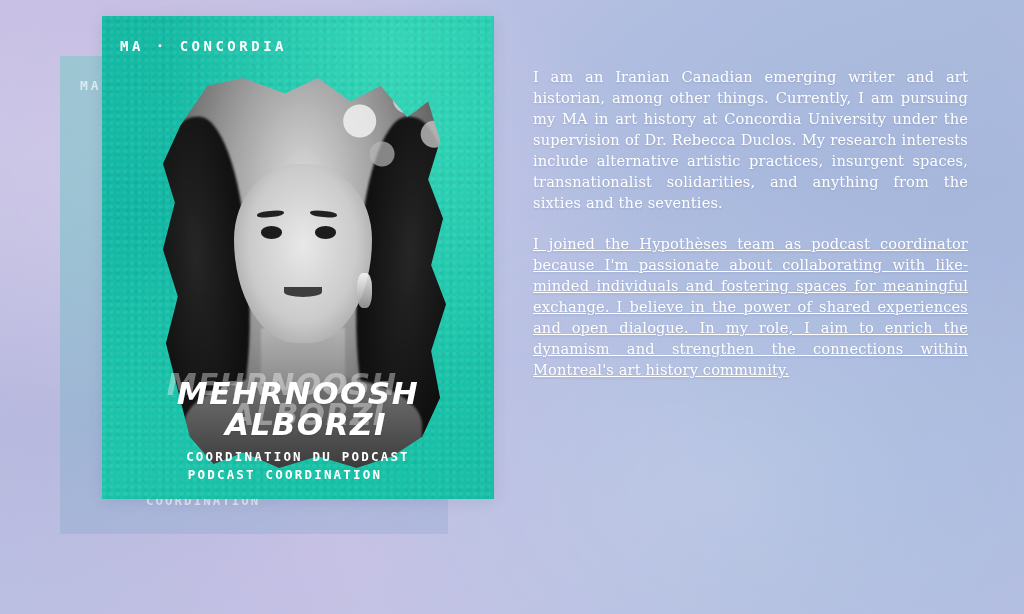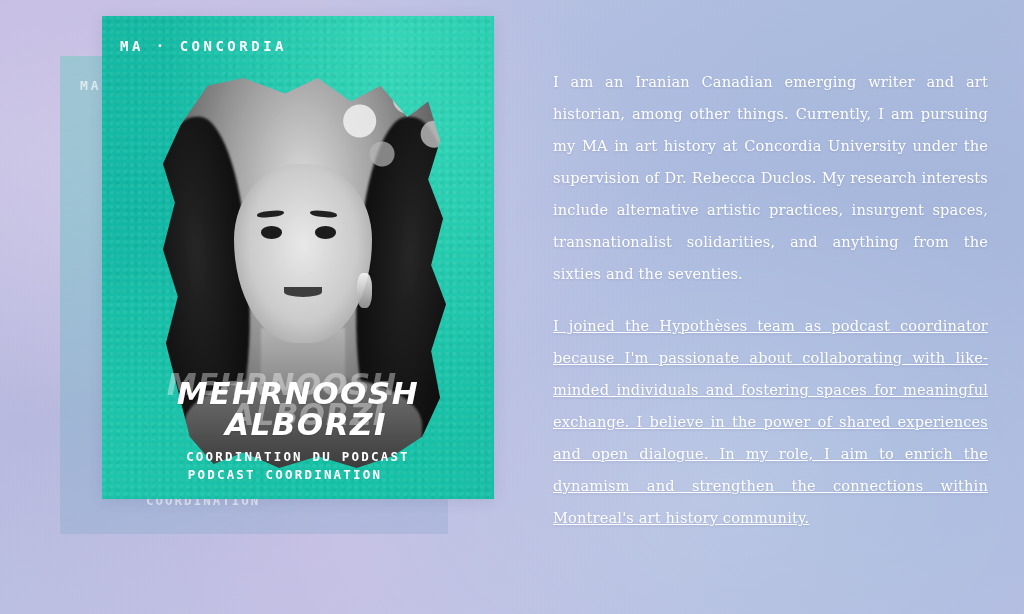--- a/index.html
+++ b/index.html
@@ -182,25 +182,24 @@
     line-height:1.4;
   }
   .role-block .r2 { display:block; margin-left:-26px; }
 
   
   .bio {
     position:absolute; left:533px; top:66px; width:435px;
     color:#ffffff;
     font-family:"DejaVu Serif", serif;
     font-size:14.6px;
-    line-height:32px;
+    line-height:21px;
     text-align:justify;
     letter-spacing:0.15px;
     text-shadow:0 1px 2px rgba(60,70,110,0.18);
-    margin-left:20px;
   }
   .bio p + p { margin-top:20px;text-decoration:underline; }
 </style>
 </head>
 <body>
 
 <div class="grain"></div>
 
 <div class="poster-wrap">
 

